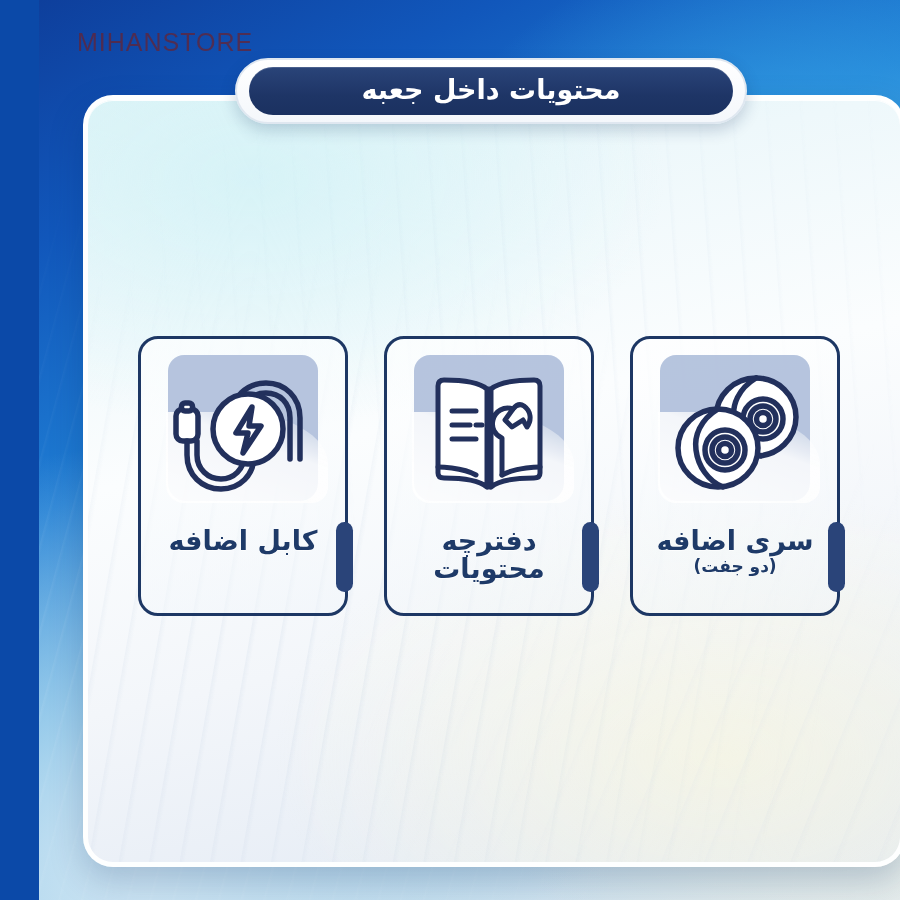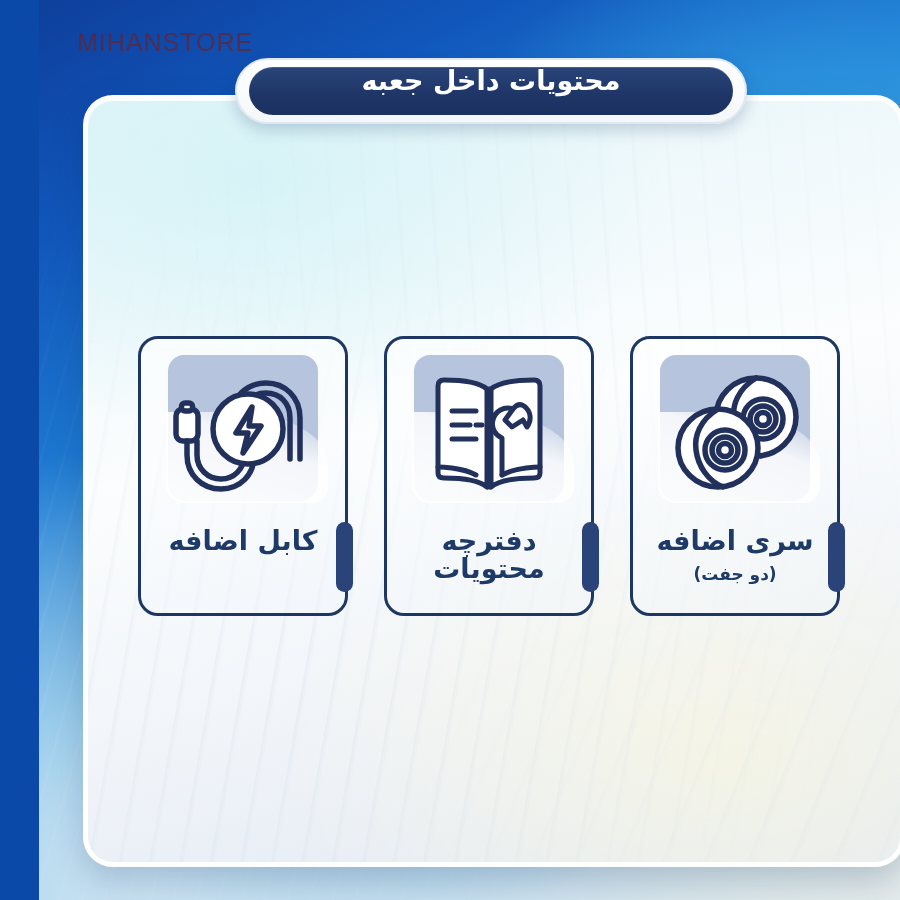--- a/index.html
+++ b/index.html
@@ -107,21 +107,21 @@
     background:linear-gradient(180deg,#ffffff 0%,#f4f7fb 100%);
     border:2px solid #dfe7f0;
     border-radius:34px;
     box-shadow:0 6px 16px rgba(10,40,90,0.20);
     z-index:6;
   }
   .title-inner{
     position:absolute;left:12px;top:7px;right:12px;bottom:7px;
     background:linear-gradient(180deg,#2a4479 0%,#1e3566 60%,#1b3160 100%);
     border-radius:26px;
-    display:flex;align-items:flex-start;justify-content:center;
+    display:flex;align-items:center;justify-content:center;
     box-shadow:inset 0 1px 0 rgba(255,255,255,.15);
   }
   .title-text{
     color:#ffffff;font-size:27px;font-weight:bold;
     letter-spacing:.5px;line-height:1;
     padding-bottom:3px;
   }
 
   
   .cards{
@@ -169,21 +169,21 @@
   .card-label{
     margin-top:6px;
     color:#1e3a68;
     font-size:27px;font-weight:bold;
     line-height:1.05;text-align:center;
     text-shadow:0 1px 0 rgba(255,255,255,.7);
   }
   .card-sub{
     color:#1e3a68;
     font-size:17px;font-weight:bold;
-    line-height:1.1;text-align:center;margin-top:10px;
+    line-height:1.1;text-align:center;margin-top:2px;
   }
 </style>
 </head>
 <body>
 
 <div class="stage">
 
   <div class="bg-base"></div>
   <div class="bg-waves"></div>
   <div class="bg-waves2"></div>

